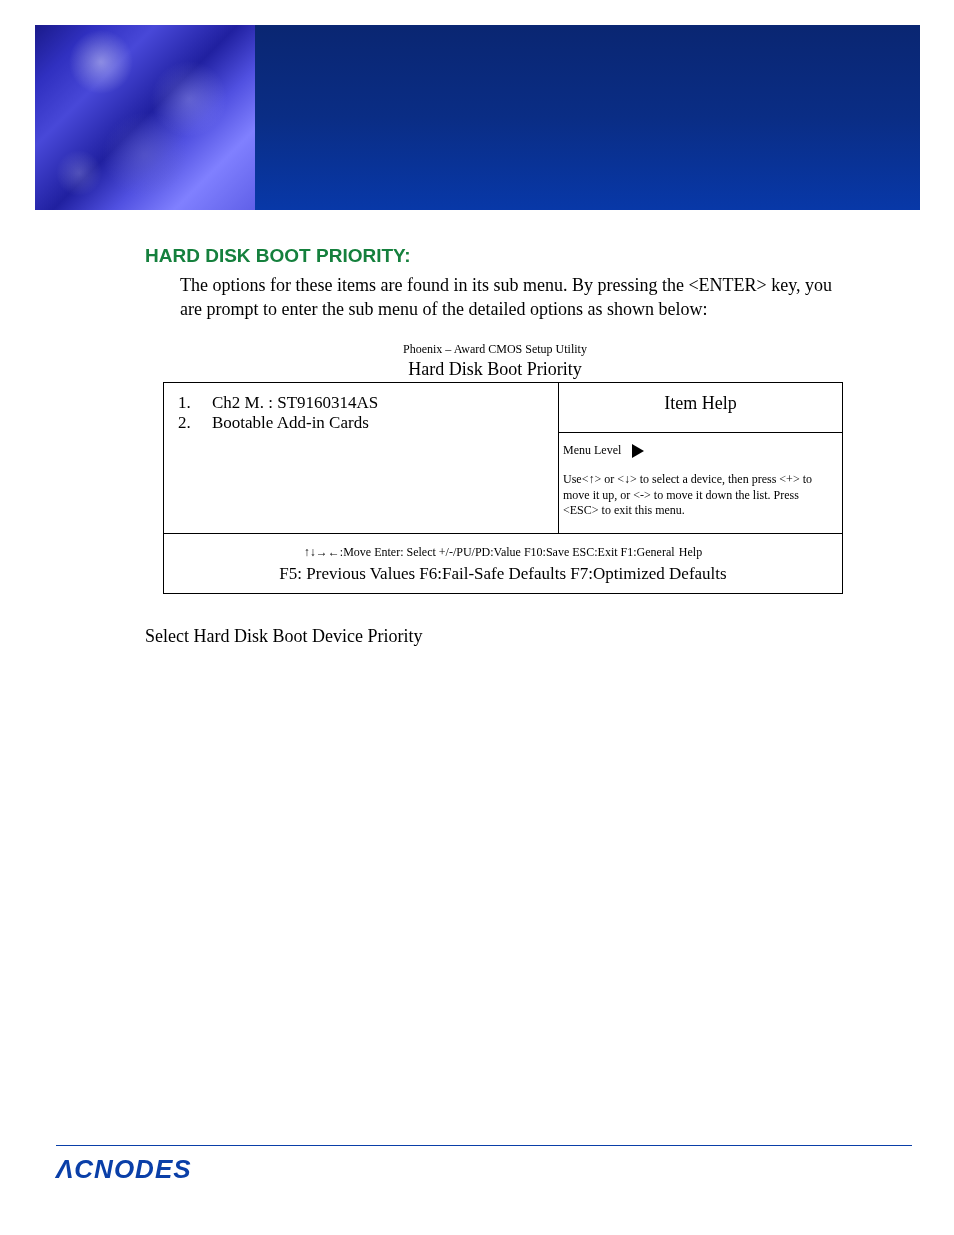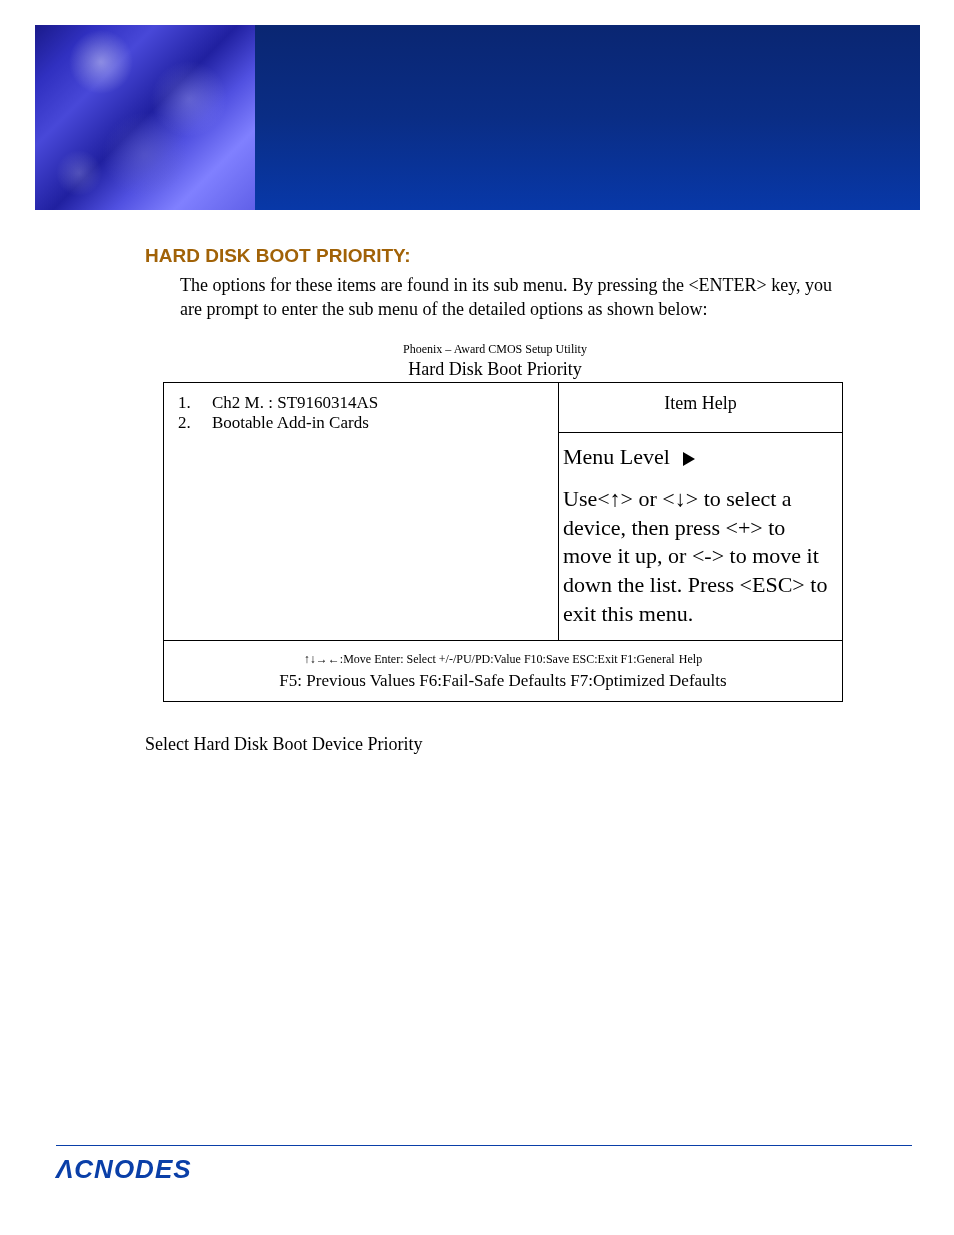--- a/index.html
+++ b/index.html
@@ -42,21 +42,21 @@
     }
     .content {
       margin-left: 145px;
       margin-top: 35px;
       width: 700px;
     }
     .section-title {
       font-family: Arial, sans-serif;
       font-size: 19px;
       font-weight: bold;
-      color: #a16207;
+      color: #15803d;
       margin-bottom: 6px;
     }
     .section-desc {
       font-size: 18px;
       color: #000;
       line-height: 1.35;
       margin-left: 35px;
       margin-bottom: 20px;
     }
     .bios-title {
@@ -87,21 +87,21 @@
       flex: 1;
     }
     .bios-right-top {
       border-bottom: 1.5px solid #000;
       text-align: center;
       padding: 10px 0 18px 0;
       font-size: 18px;
     }
     .bios-right-body {
       padding: 10px 6px 12px 4px;
-      font-size: 22px;
+      font-size: 12px;
       line-height: 1.3;
     }
     .menu-level {
       margin-bottom: 14px;
     }
     .triangle {
       display: inline-block;
       width: 0; height: 0;
       border-top: 7px solid transparent;
       border-bottom: 7px solid transparent;

